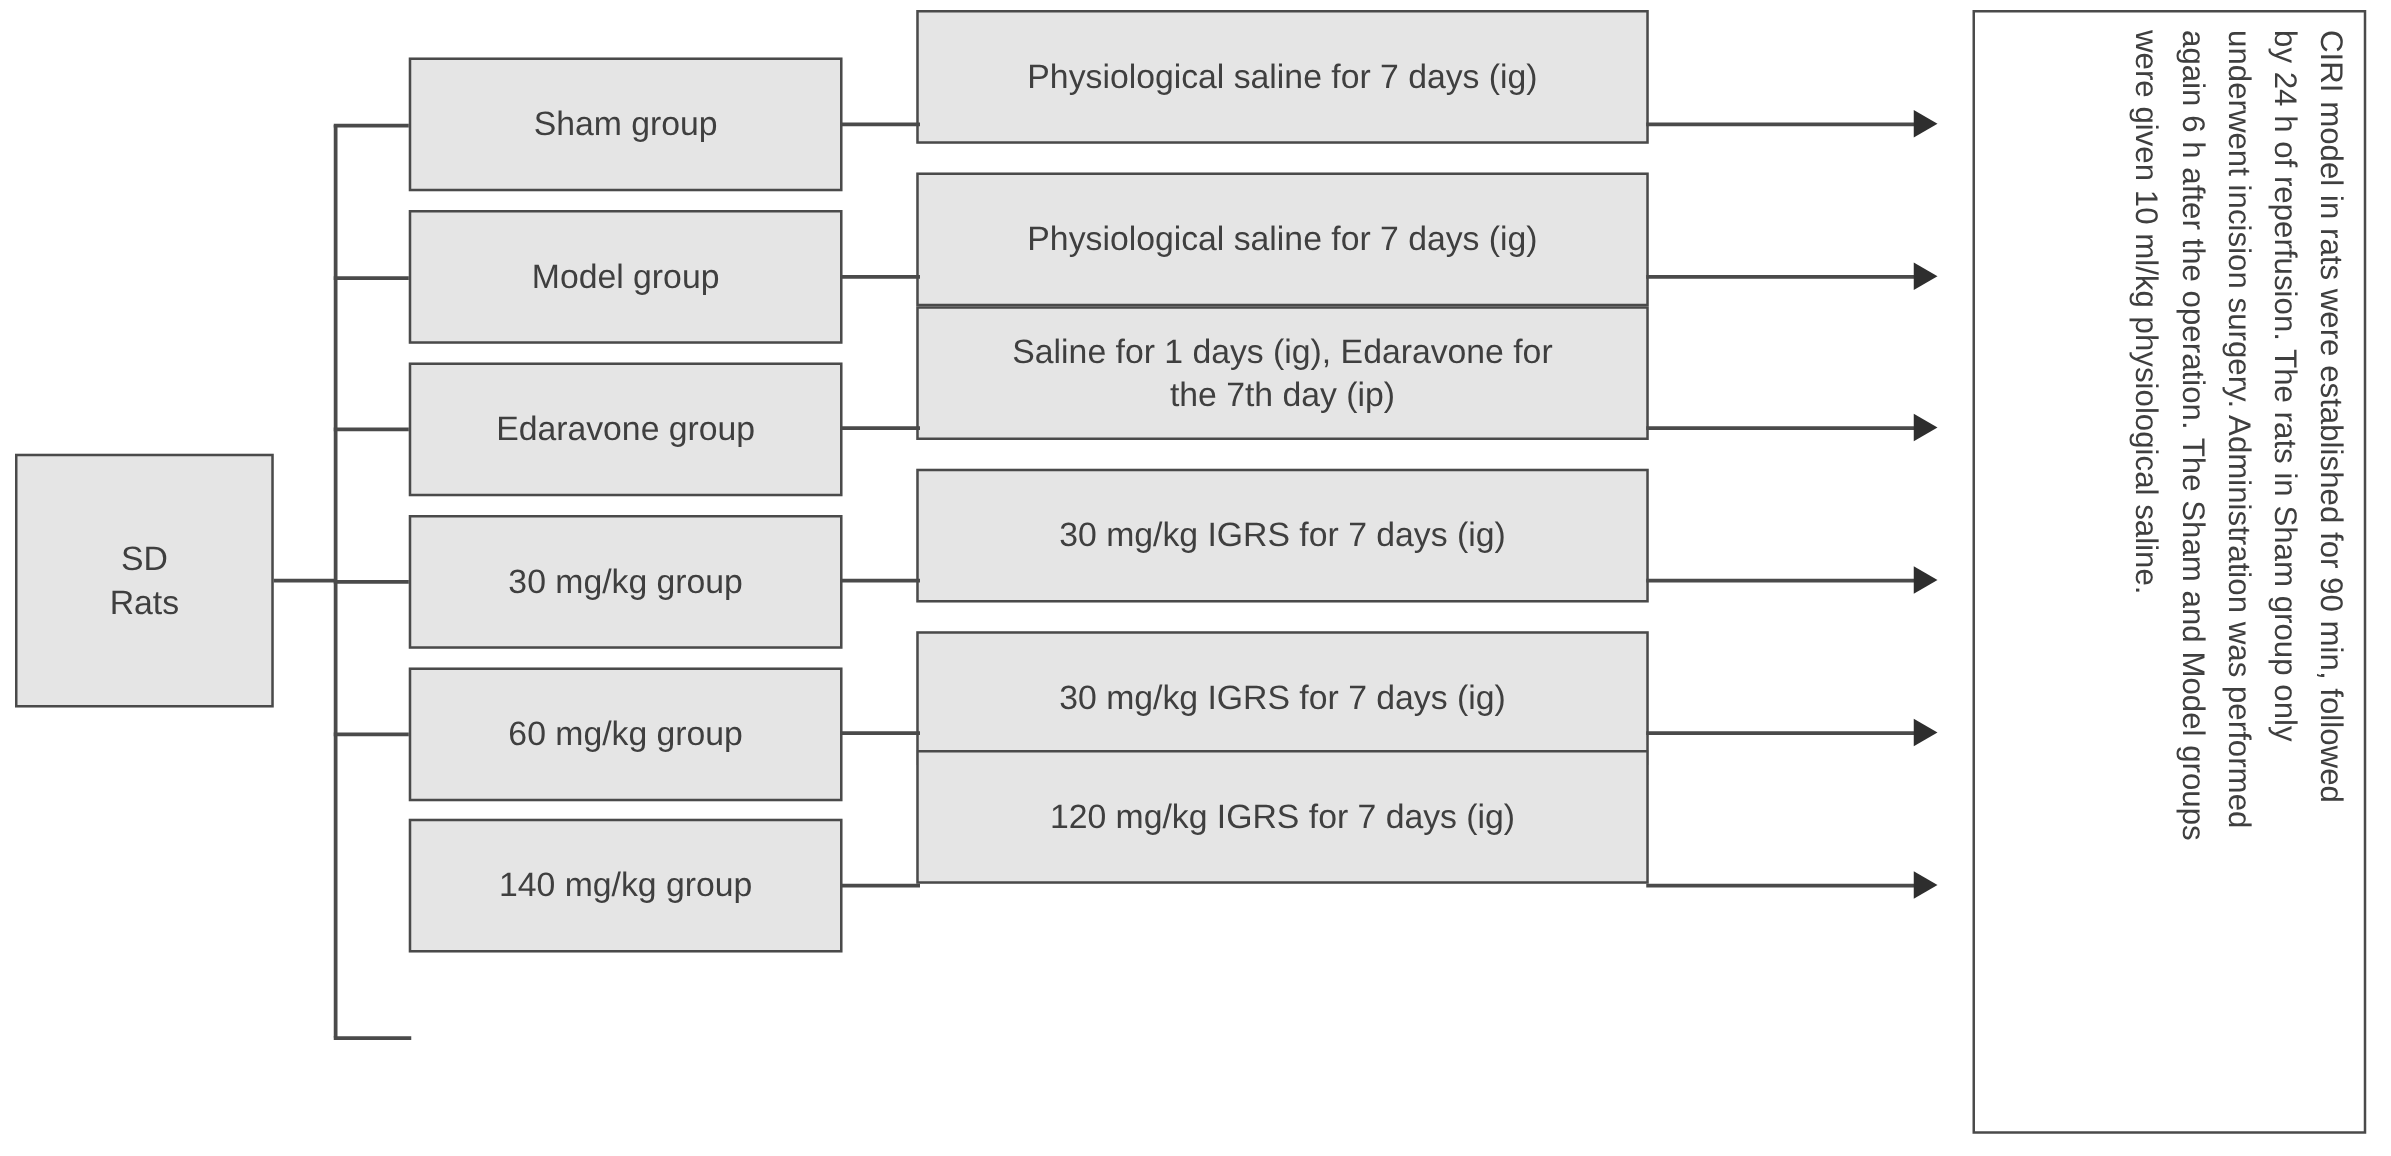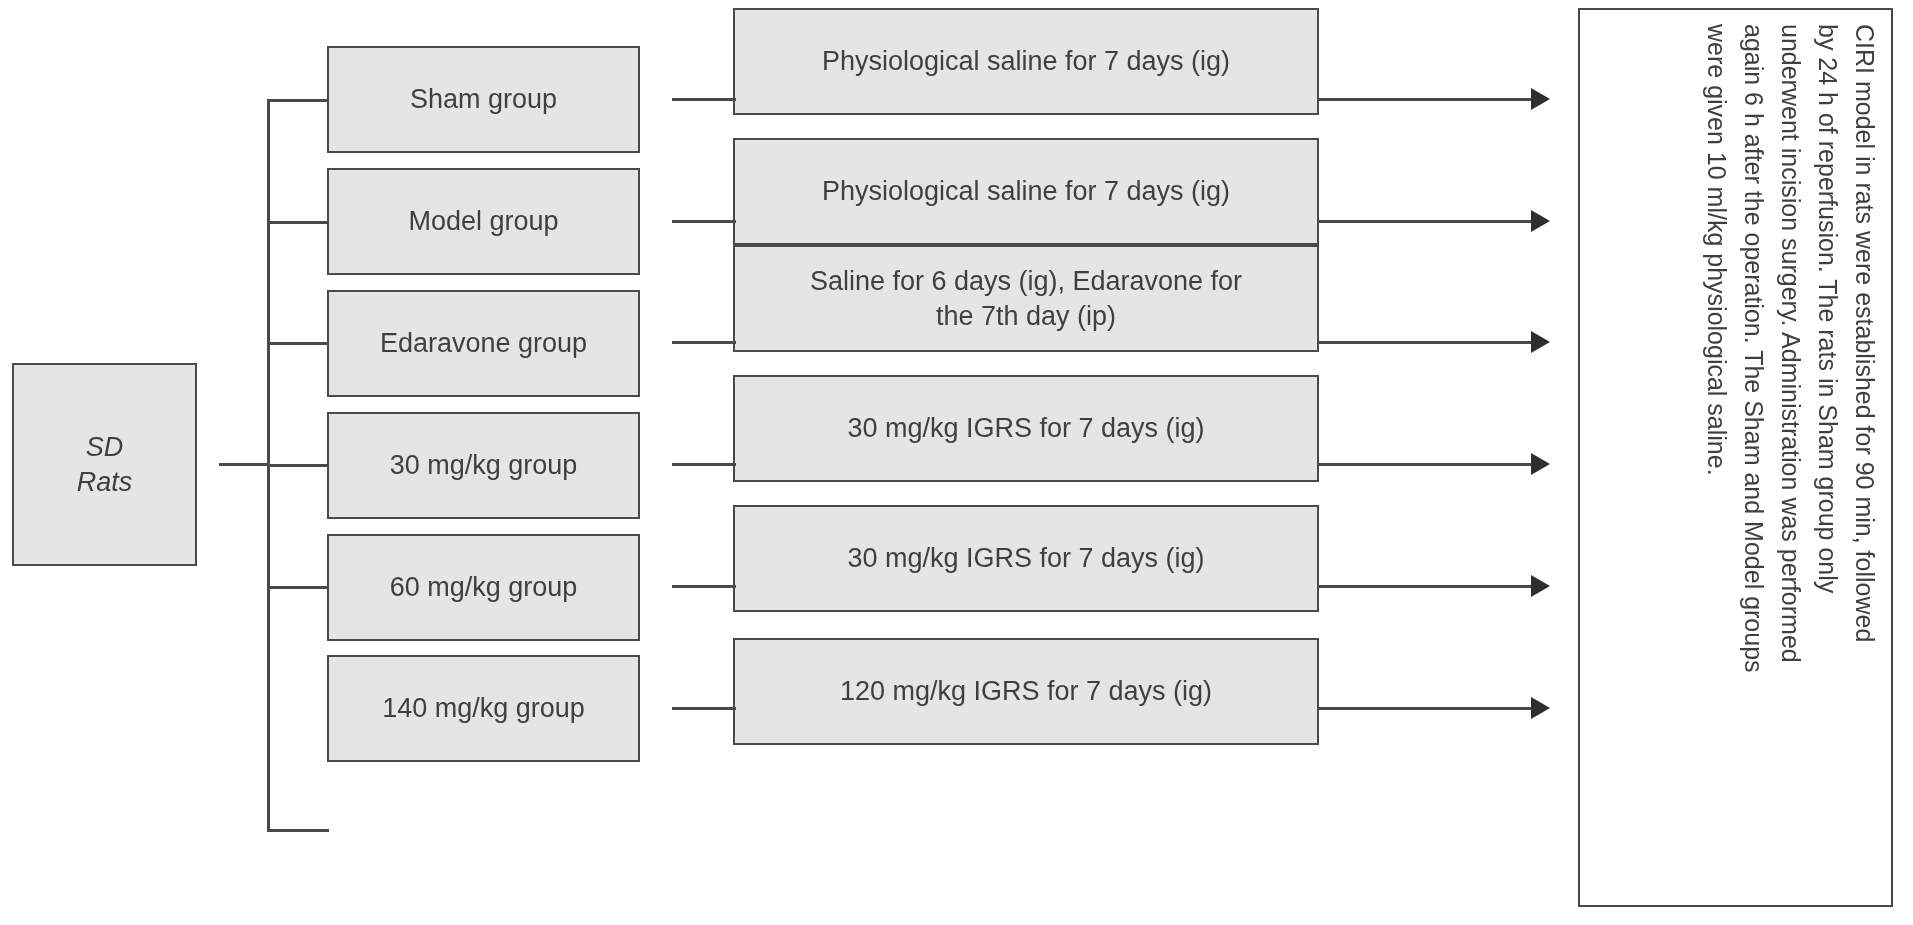--- a/index.html
+++ b/index.html
@@ -27,30 +27,29 @@
     align-items:center;
     justify-content:center;
     text-align:center;
     line-height:1.28;
     color:#3f3f3f;
   }
 
   
   #root-box{
     left:12px; top:363px;
-    width:185px; height:203px;
+    width:207px; height:203px;
     font-size:27px;
     white-space:pre-line;
-    font-style:italic;
   }
 
   
   .group-box{
     left:327px;
-    width:313px;
+    width:347px;
     height:107px;
     font-size:27px;
   }
 
   
   .treat-box{
     left:733px;
     width:586px;
     height:107px;
     font-size:27px;
@@ -127,25 +126,25 @@
 
   <div class="box group-box" style="top:46px;">Sham group</div>
   <div class="box group-box" style="top:290px;">Edaravone group</div>
   <div class="box group-box" style="top:168px;">Model group</div>
   <div class="box group-box" style="top:412px;text-align:right;">30 mg/kg group</div>
   <div class="box group-box" style="top:534px;">60 mg/kg group</div>
   <div class="box group-box" style="top:655px;">140 mg/kg group</div>
 
   <div class="box treat-box" style="top:8px;">Physiological saline for 7 days (ig)</div>
   <div class="box treat-box" style="top:138px;">Physiological saline for 7 days (ig)</div>
-  <div class="box treat-box" style="top:245px;">Saline for 6 days (ig), Edaravone for
+  <div class="box treat-box" style="top:245px;">Saline for 1 days (ig), Edaravone for
 the 7th day (ip)</div>
   <div class="box treat-box" style="top:375px;">30 mg/kg IGRS for 7 days (ig)</div>
   <div class="box treat-box" style="top:505px;">30 mg/kg  IGRS for 7 days (ig)</div>
-  <div class="box treat-box" style="top:638px;">120 mg/kg IGRS for 7 days (ig)</div>
+  <div class="box treat-box" style="top:600px;">120 mg/kg IGRS for 7 days (ig)</div>
 
   <div class="line hline" style="left:672px; top:98px;  width:64px;"></div>
   <div class="line hline" style="left:1317px; top:98px; width:216px;"></div>
   <div class="arrow-head" style="left:1531px; top:88px;"></div>
 
   <div class="line hline" style="left:672px; top:220px;  width:64px;"></div>
   <div class="line hline" style="left:1317px; top:220px; width:216px;"></div>
   <div class="arrow-head" style="left:1531px; top:210px;"></div>
 
   <div class="line hline" style="left:672px; top:341px;  width:64px;"></div>

